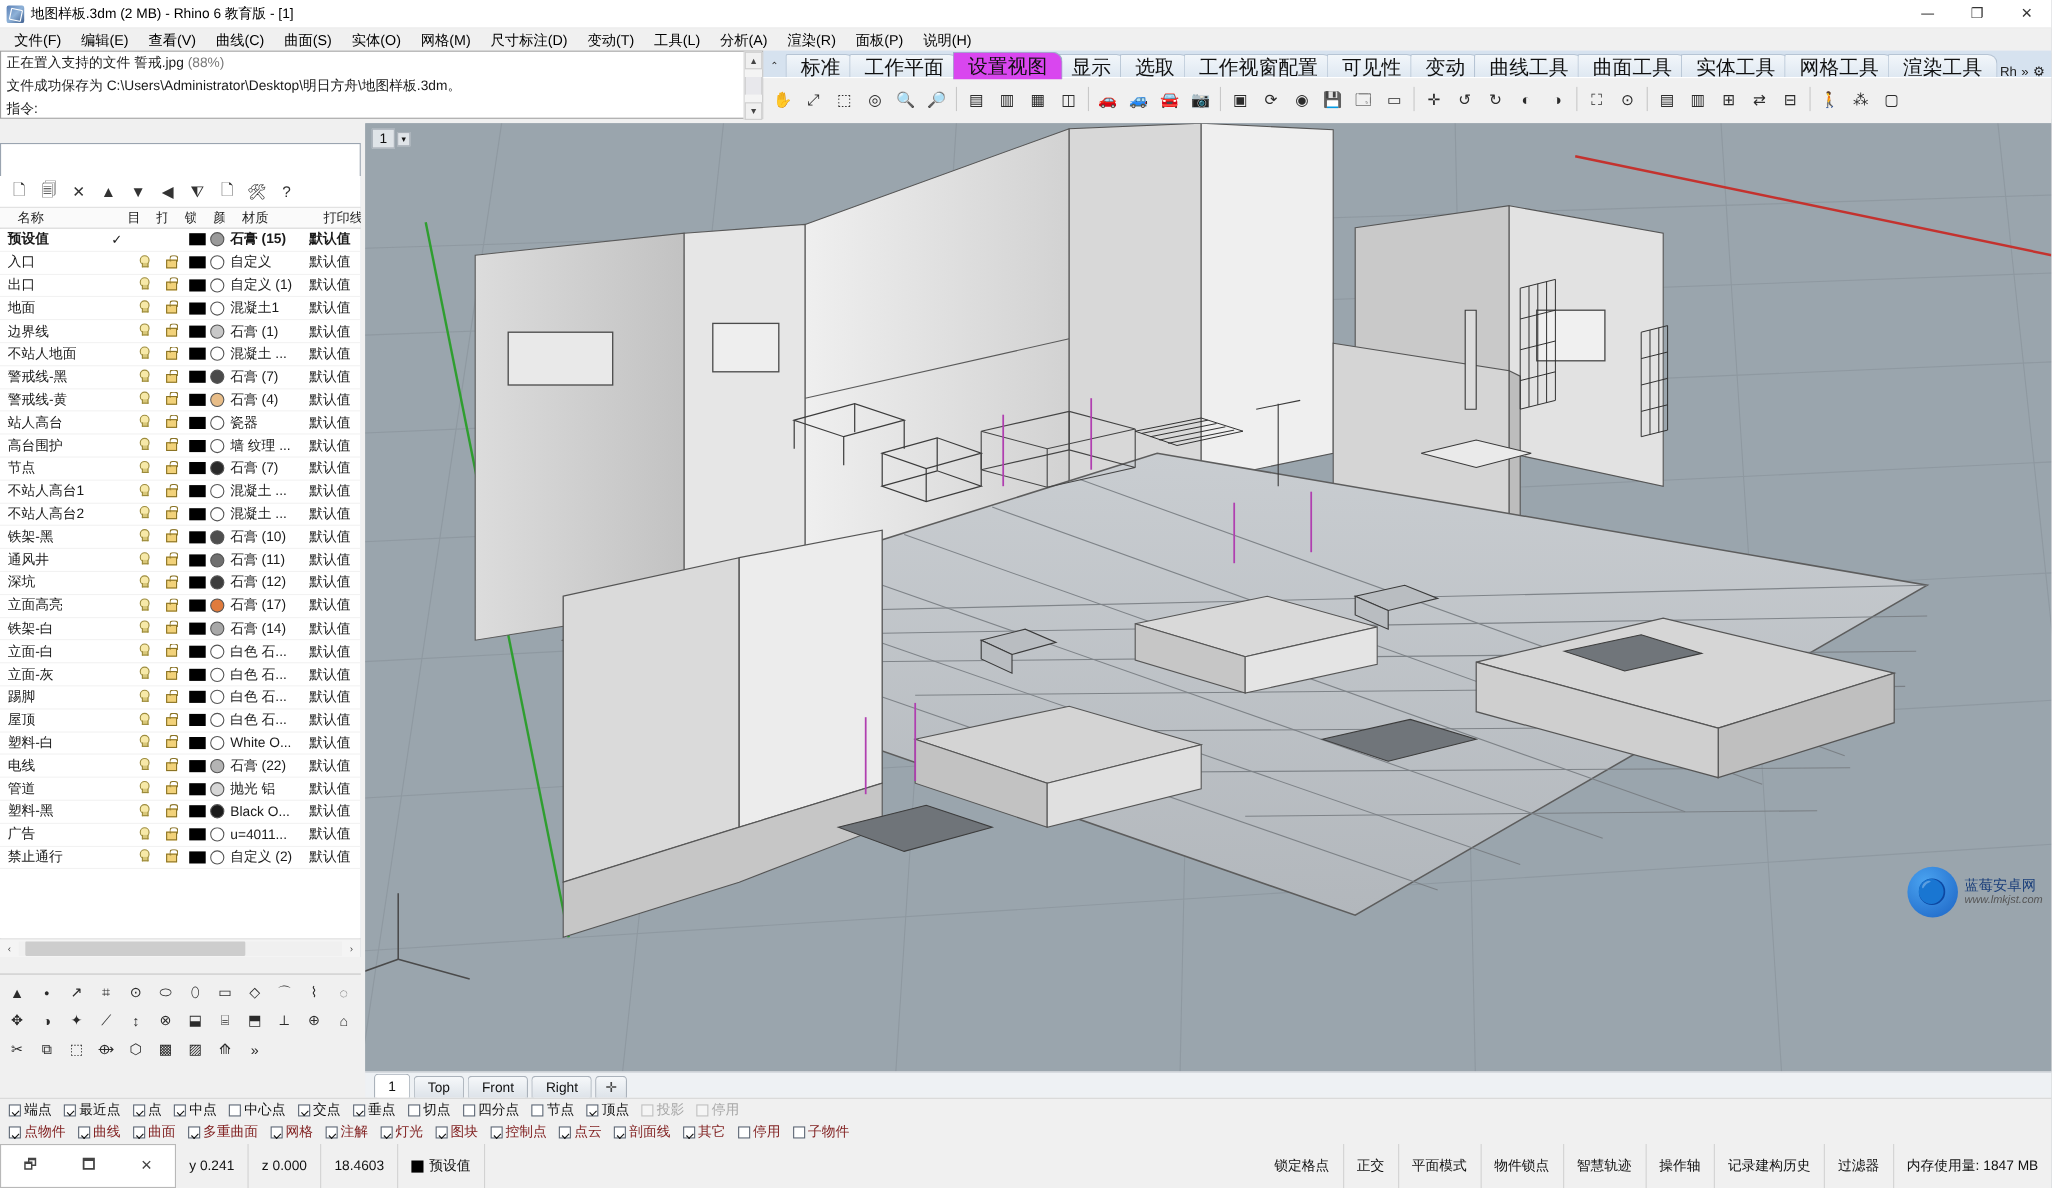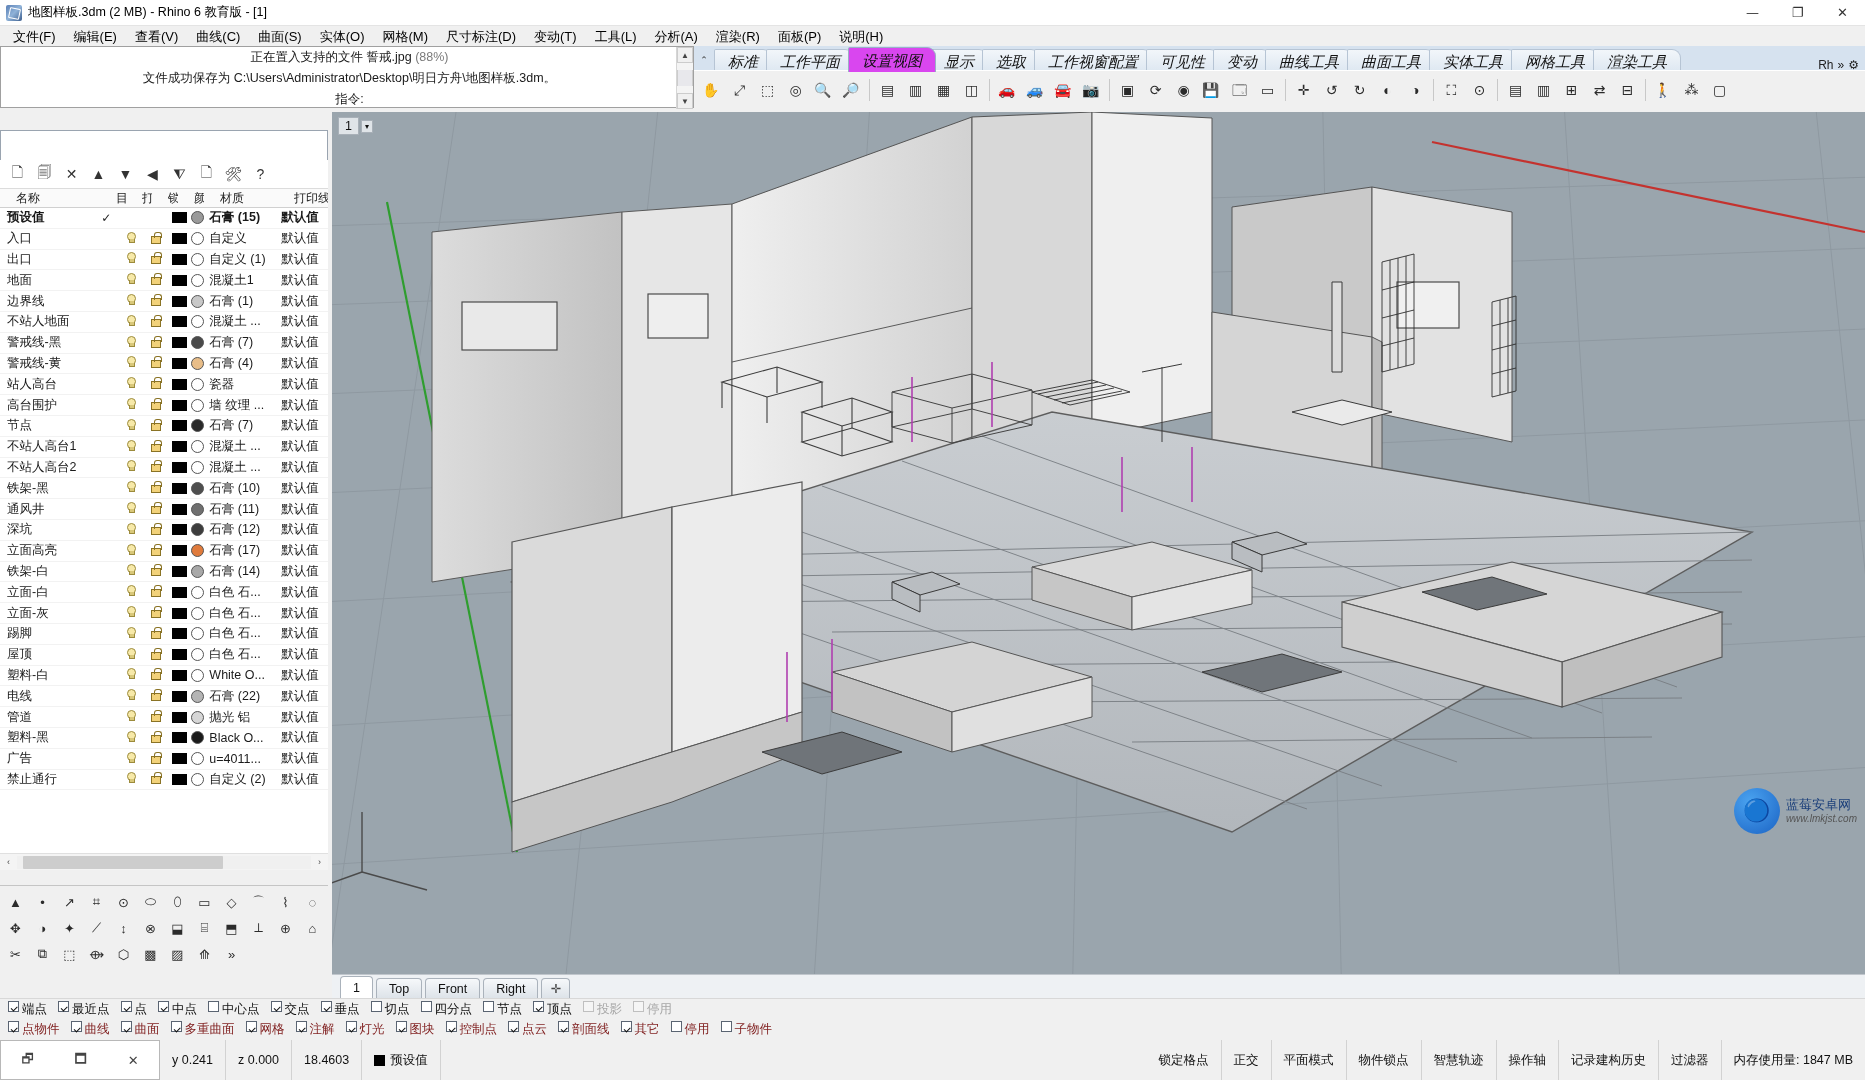--- a/index.html
+++ b/index.html
@@ -40,21 +40,21 @@
     background: #f0f0f0; display: flex; align-items: center; padding-left: 4px;
   }
   .menu-item {
     padding: 2px 9px; font-size: 13px; color: #000; white-space: nowrap; cursor: default;
     line-height: 18px;
   }
 
   
   .cmd-area {
     position: absolute; top: 46px; left: 0; width: 694px; height: 62px;
-    background: #ffffff; border: 1px solid #a0a0a0; text-align: center;
+    background: #ffffff; border: 1px solid #a0a0a0;
   }
   .cmd-line {
     height: 21px; line-height: 21px; padding-left: 5px; font-size: 12.5px;
     color: #1a1a1a; white-space: nowrap; overflow: hidden;
   }
   .cmd-line .dim { color: #7a7a7a; }
   .cmd-scroll {
     position: absolute; right: 0; top: 0; width: 17px; height: 62px;
     background: #f4f4f4; border-left: 1px solid #d6d6d6;
     display: flex; flex-direction: column; justify-content: space-between;
@@ -70,26 +70,25 @@
     position: absolute; top: 46px; left: 694px; width: 1171px; height: 26px;
     background: #d6e2ef; display: flex; align-items: flex-end;
   }
   .tab-collapse {
     width: 20px; height: 24px; display:flex; align-items:center; justify-content:center;
     font-size: 9px; color:#333;
   }
   .tbtab {
     position: relative; height: 23px; line-height: 23px;
     padding: 0 13px 0 13px; margin-right: -6px;
-    font-size: 15px; color: #111; white-space: nowrap;
+    font-size: 18px; color: #111; white-space: nowrap;
     background: linear-gradient(#f2f6fa,#dde7f1);
     border: 1px solid #b6c4d4; border-bottom: none;
     border-radius: 2px 9px 0 0; cursor: default;
     transform: skewX(0deg);
-    font-style: italic;
   }
   .tbtab.active {
     background: #d946ef; border-color: #9bb0c6; z-index: 5; height: 25px; line-height: 25px;
   }
   .tab-more {
     margin-left: auto; display: flex; align-items: center; gap: 4px;
     padding-right: 6px; font-size: 12px; color: #222;
   }
 
   
@@ -231,21 +230,21 @@
   .osnap1 {
     position:absolute; top:998px; left:0; width:1865px; height:21px;
     background:#f0f0f0; display:flex; align-items:center; padding-left:8px; gap:11px;
     font-size:12.5px; color:#111; border-top:1px solid #d8d8d8;
   }
   .osnap2 {
     position:absolute; top:1019px; left:0; width:1865px; height:21px;
     background:#f0f0f0; display:flex; align-items:center; padding-left:8px; gap:11px;
     font-size:12.5px; color:#7f1d1d;
   }
-  .cb { display:inline-flex; align-items:flex-start; gap:3px; white-space:nowrap; }
+  .cb { display:inline-flex; align-items:center; gap:3px; white-space:nowrap; }
   .box {
     width:11px;height:11px;border:1px solid #5a6472;background:#fff;display:inline-block;
     position:relative; flex:none;
   }
   .box.on::after{
     content:""; position:absolute; left:2px; top:4.5px; width:5px;height:2.5px;
     border-left:1.8px solid #111; border-bottom:1.8px solid #111;
     transform: rotate(-45deg); transform-origin:center;
   }
   .cb.dis { color:#a6a6a6; }

